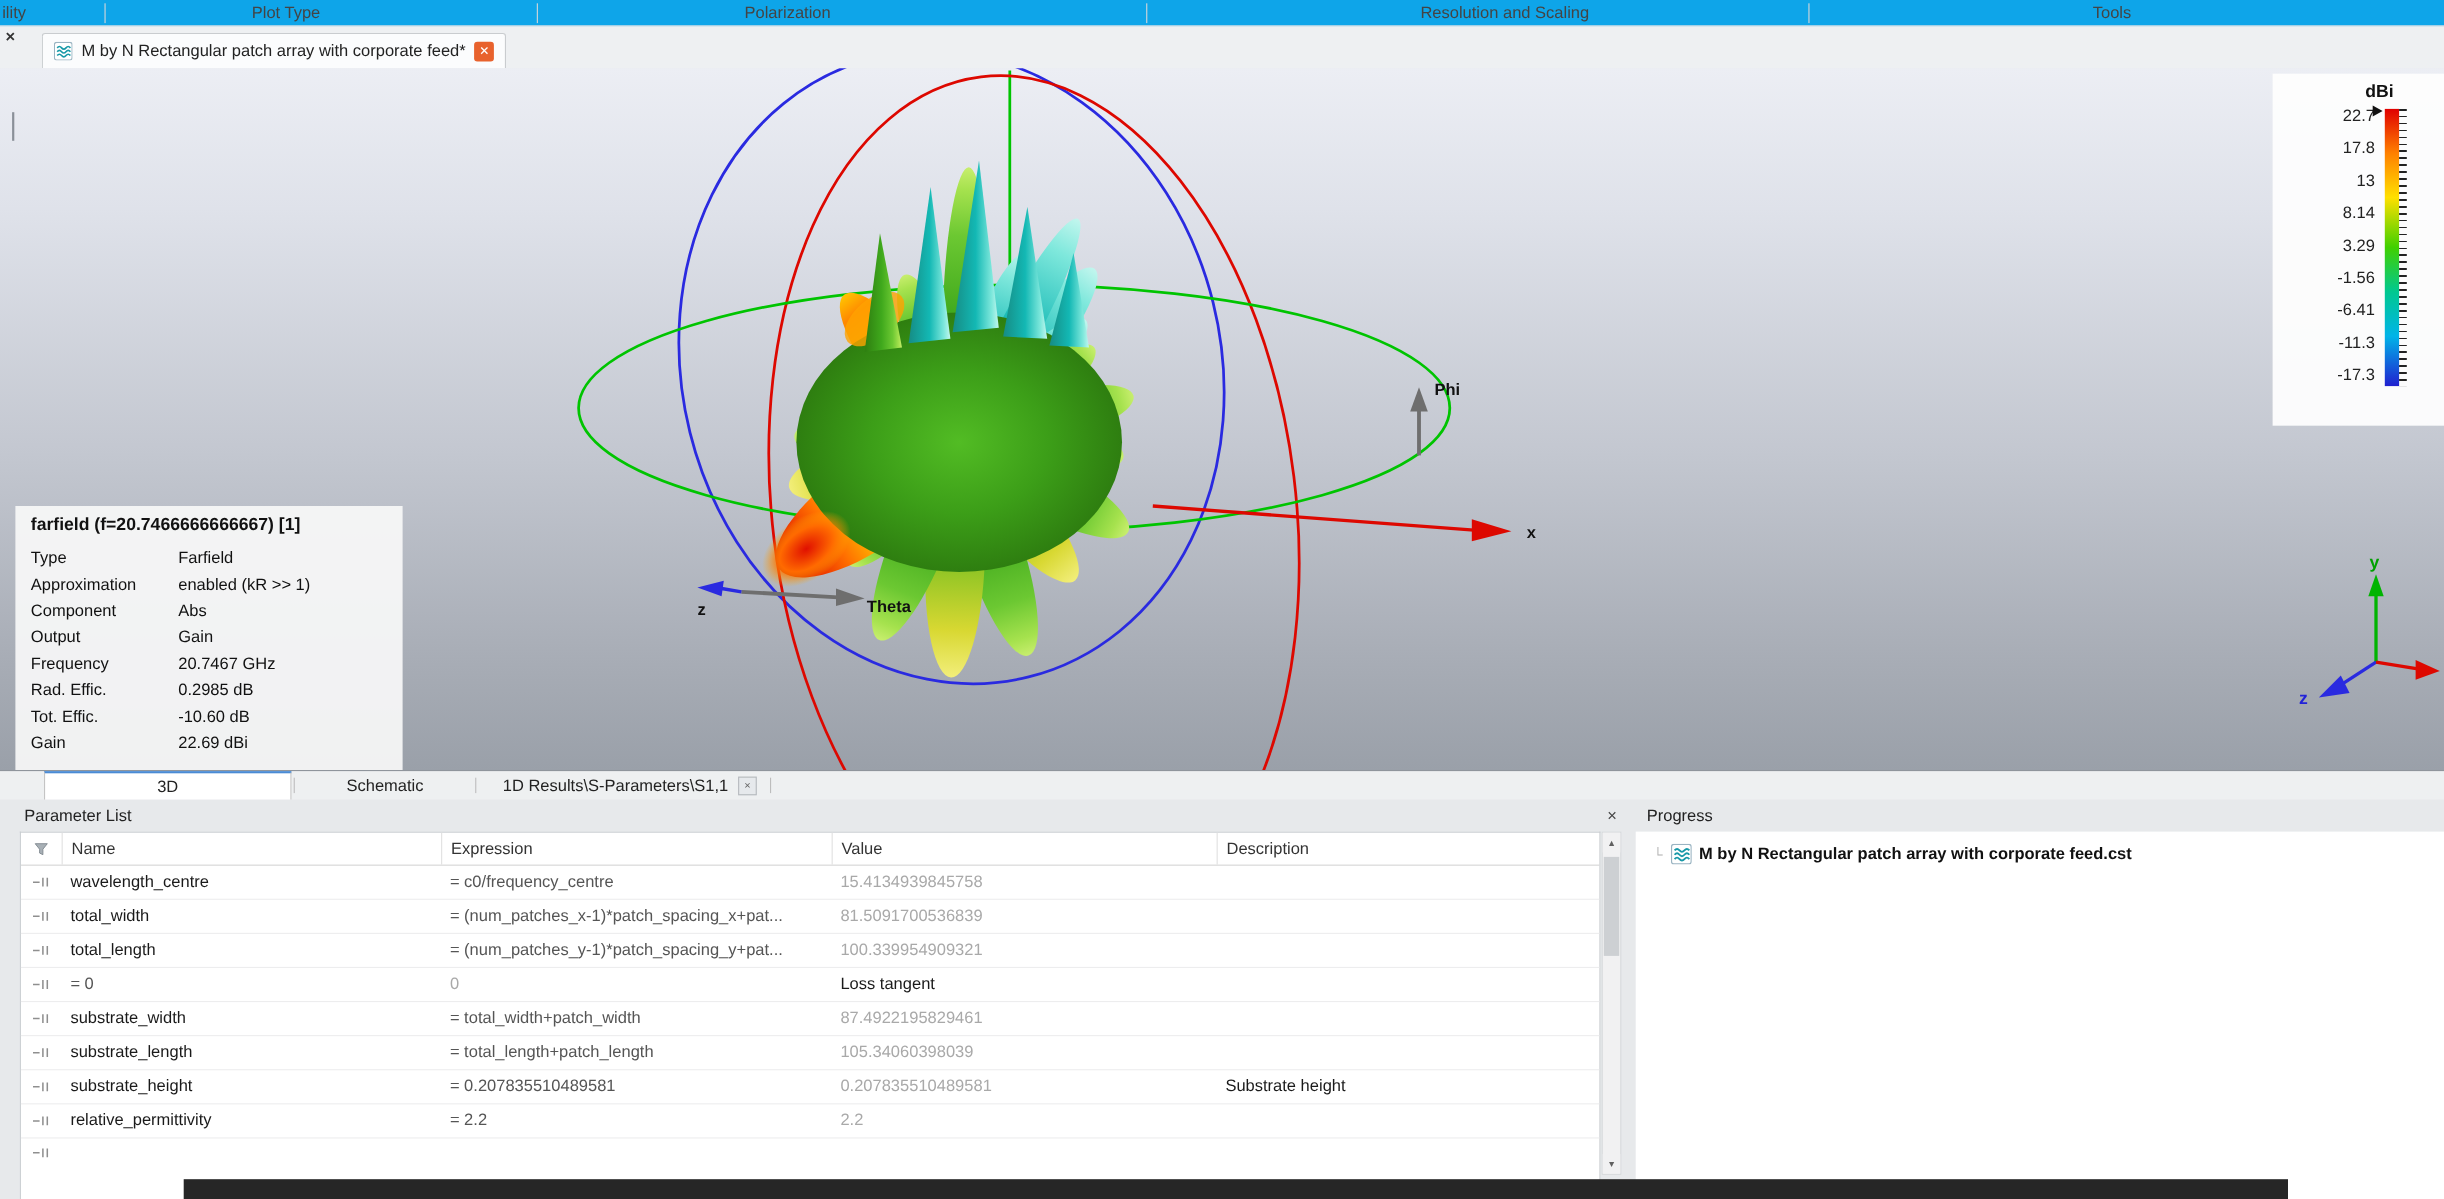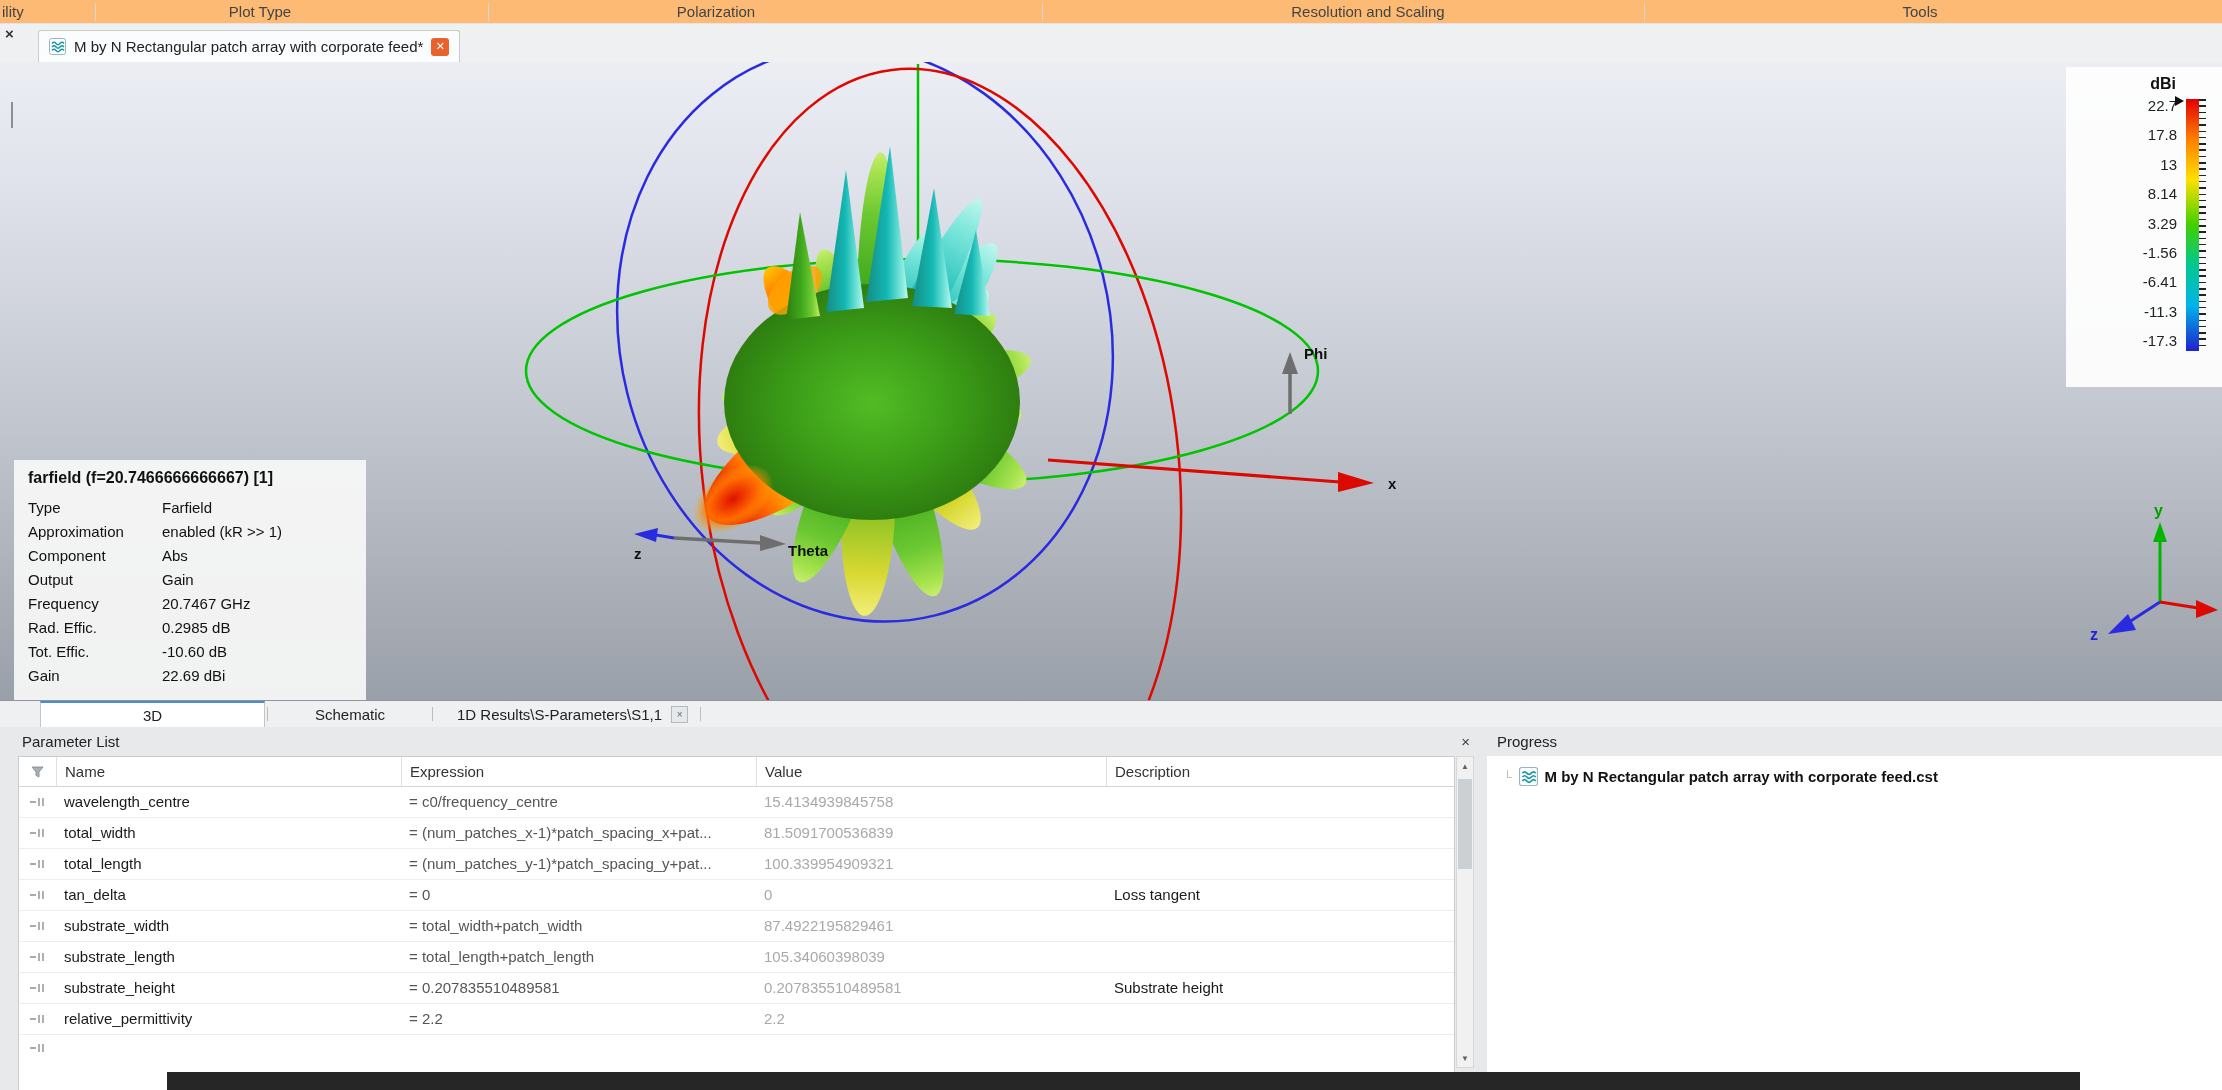--- a/index.html
+++ b/index.html
@@ -1,21 +1,21 @@
 <!DOCTYPE html>
 <html><head>
 <meta charset="utf-8">
 <style>
   * { margin:0; padding:0; box-sizing:border-box; }
   html,body { width:2222px; height:1090px; overflow:hidden;
     font-family:"Liberation Sans","DejaVu Sans",sans-serif; background:#fff; }
   .app { position:relative; width:2222px; height:1090px; background:#e9ebed; }
 
   
-  .ribbon { position:absolute; left:0; top:0; width:2222px; height:24px; background:#fdba74; border-bottom:1px solid #e2e3e5; }
+  .ribbon { position:absolute; left:0; top:0; width:2222px; height:24px; background:#0ea5e9; border-bottom:1px solid #e2e3e5; }
   .ribbon-label { position:absolute; top:0; line-height:24px; font-size:15px; color:#444; transform:translateX(-50%); white-space:nowrap; }
   .ribbon-label.first { transform:none; }
   .ribbon-sep { position:absolute; top:3px; width:1px; height:18px; background:#d6d7d9; }
 
   
   .tabbar { position:absolute; left:0; top:24px; width:2222px; height:38px; background:#eef0f2; }
   .corner-x { position:absolute; left:5px; top:1px; font-size:15px; font-weight:bold; color:#333; cursor:default; }
   .left-tick { position:absolute; left:11px; top:40px; width:2px; height:26px; background:#8a9098; }
   .doc-tab { position:absolute; left:38px; top:6px; height:32px; display:flex; align-items:center; gap:8px;
     background:#fbfcfd; border:1px solid #c9cccf; border-bottom:none; border-radius:3px 3px 0 0; padding:0 10px; }
@@ -25,21 +25,21 @@
 
   
   .viewport { position:absolute; left:0; top:62px; width:2222px; height:638px;
     background:linear-gradient(180deg,#eceef4 0%,#dfe2ea 20%,#c3c7d0 55%,#a7acb5 85%,#9aa0a9 100%); }
   .scene { position:absolute; left:0; top:0; }
   .axis-label { font-size:15px; font-weight:bold; fill:#111; }
 
   
   .legend { position:absolute; right:0; top:5px; width:156px; height:320px; background:rgba(253,253,253,.96); }
   .legend-title { font-size:16px; font-weight:bold; color:#111; text-align:right; padding:8px 46px 4px 0; }
-  .legend-body { display:flex; padding-left:24px; }
+  .legend-body { display:flex; padding-left:6px; }
   .legend-values { display:flex; flex-direction:column; justify-content:space-between; align-items:flex-end;
     height:252px; width:96px; font-size:15px; color:#222; padding-right:9px; }
   .bar-wrap { position:relative; height:252px; margin-top:2px; display:flex; }
   .legend-bar { width:13px; height:252px;
     background:linear-gradient(180deg,#e00000 0%,#ff8000 16%,#ffe000 32%,#40d000 50%,#00c890 66%,#00b4e8 82%,#2020d0 100%); }
   .legend-ticks { width:7px; height:252px;
     background:repeating-linear-gradient(to bottom,#222 0 1.5px,transparent 1.5px 6.3px); }
   .legend-marker { position:absolute; left:-11px; width:0; height:0;
     border-left:9px solid #111; border-top:5px solid transparent; border-bottom:5px solid transparent; }
   .legend-marker.top { top:-3px; } .legend-marker.bottom { bottom:-3px; }
@@ -354,21 +354,20 @@
           <div class="c-expr">= (num_patches_y-1)*patch_spacing_y+pat...</div>
           <div class="c-val">100.339954909321</div>
           <div class="c-desc"></div>
         </div>
         <div class="trow">
           <div class="c-icon">
               <svg width="18" height="10" viewBox="0 0 18 10">
                 <path d="M1 5h6M10 1v8M14 1v8" stroke="#8f8f8f" stroke-width="1.4" fill="none"></path>
               </svg>
             </div>
-          <div class="c-name">tan_delta</div>
           <div class="c-expr">= 0</div>
           <div class="c-val">0</div>
           <div class="c-desc">Loss tangent</div>
         </div>
         <div class="trow">
           <div class="c-icon">
               <svg width="18" height="10" viewBox="0 0 18 10">
                 <path d="M1 5h6M10 1v8M14 1v8" stroke="#8f8f8f" stroke-width="1.4" fill="none"></path>
               </svg>
             </div>

